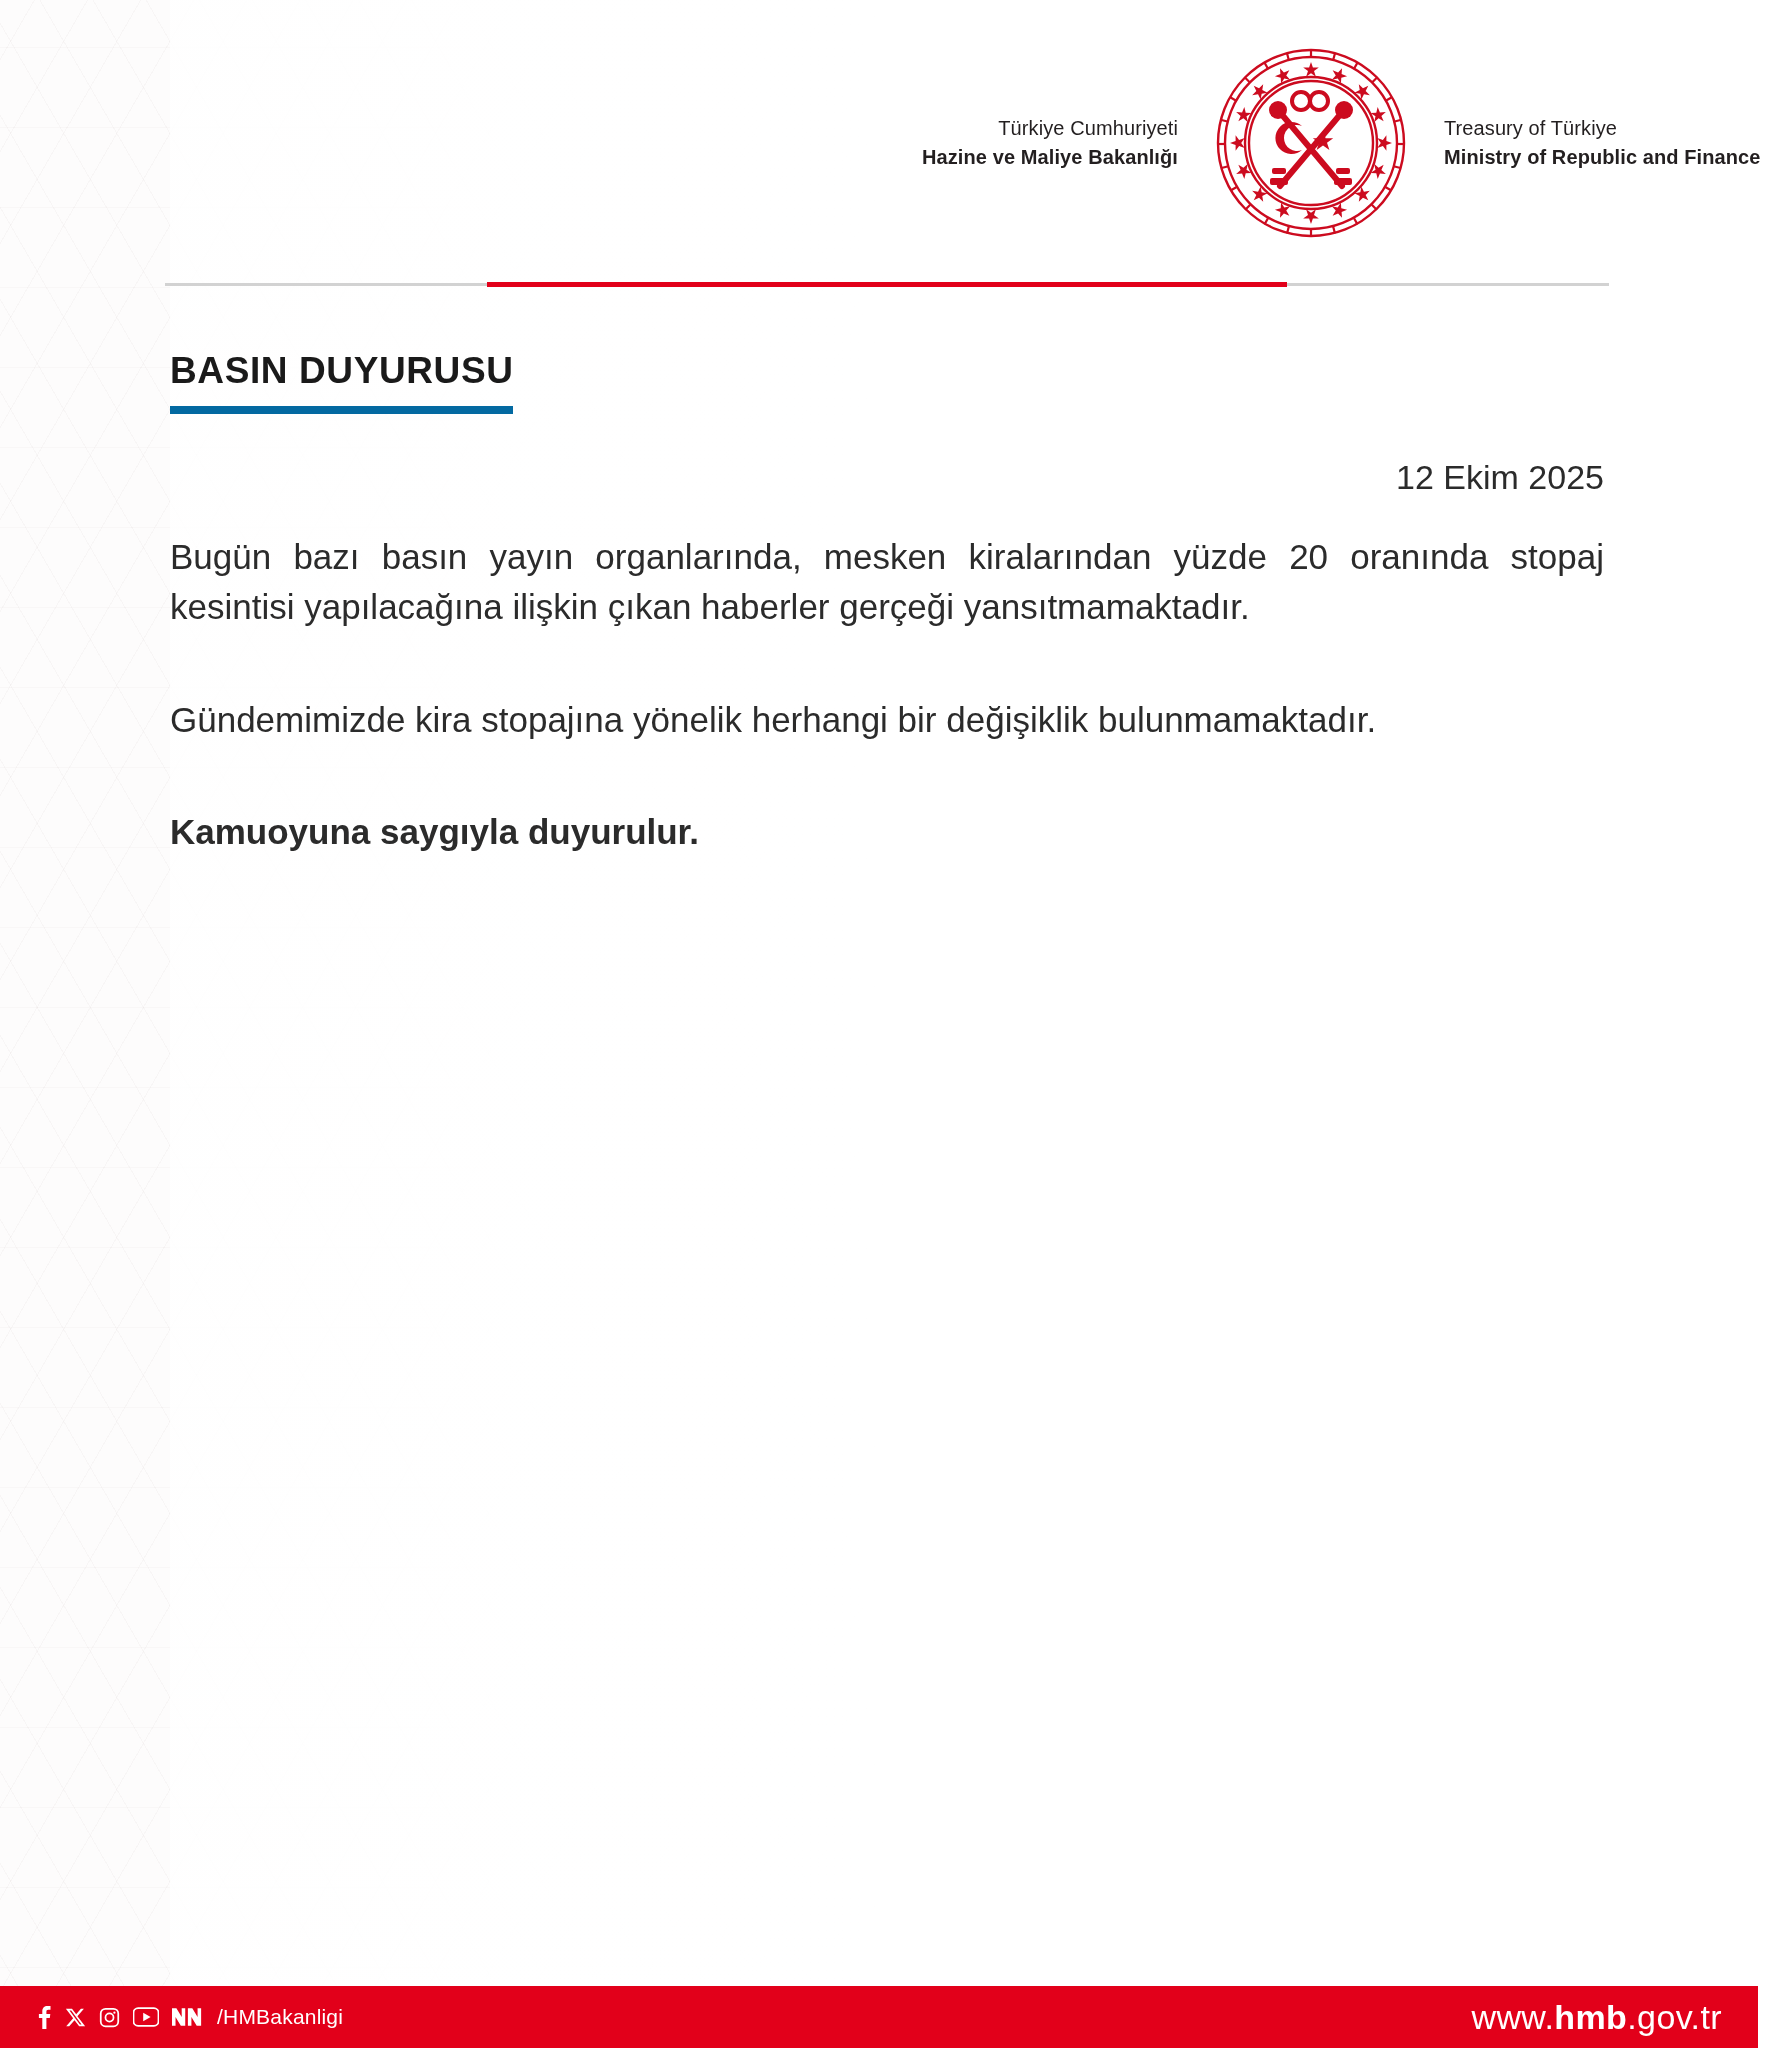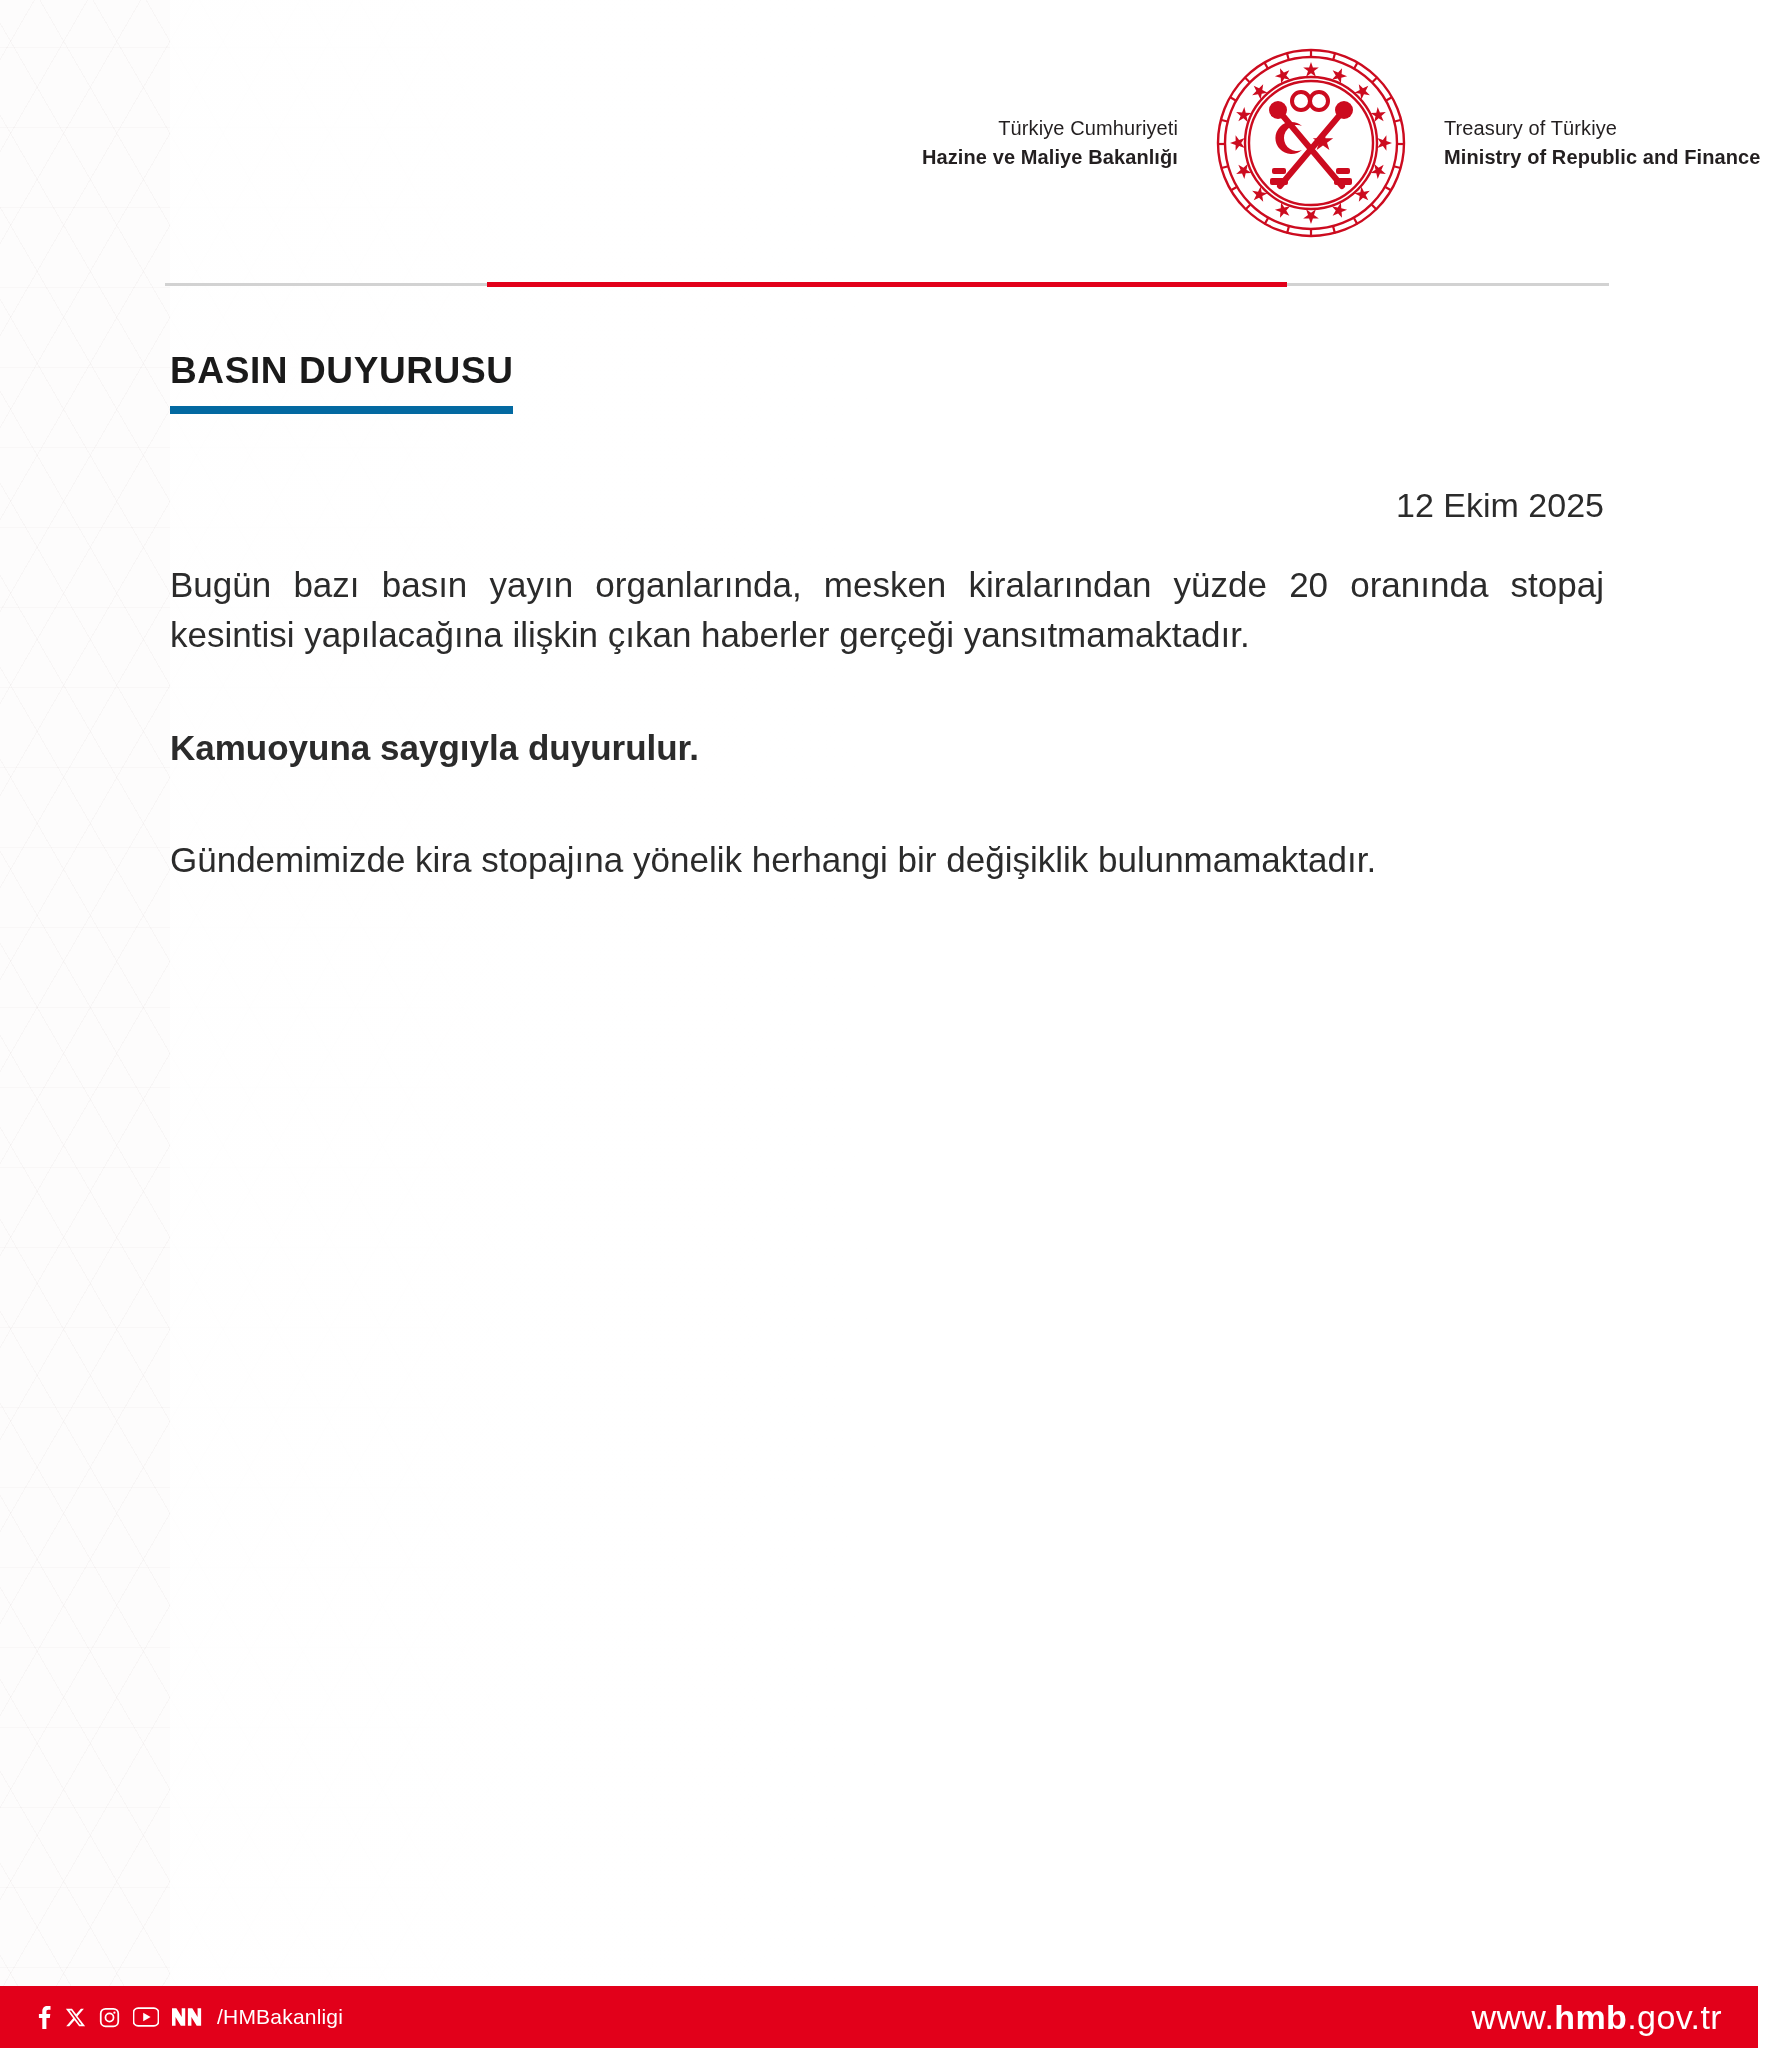--- a/index.html
+++ b/index.html
@@ -92,21 +92,21 @@
     color: #1a1a1a;
     display: inline-block;
     padding-bottom: 14px;
     border-bottom: 8px solid #0369a1;
     margin: 0 0 0 0;
   }
   .doc-date {
     text-align: right;
     font-size: 34px;
     color: #2b2b2b;
-    margin-top: 72px;
+    margin-top: 44px;
   }
   .para {
     font-size: 35px;
     line-height: 1.44;
     color: #2b2b2b;
     text-align: justify;
   }
   .para.closing {
     font-weight: 700;
     text-align: left;
@@ -251,22 +251,22 @@
 <div class="divider-wrap">
   <div class="divider-grey-l"></div>
   <div class="divider-red"></div>
   <div class="divider-grey-r"></div>
 </div>
 
 <div class="content">
   <h1 class="doc-title">BASIN DUYURUSU</h1>
   <div class="doc-date">12 Ekim 2025</div>
   <p class="para">Bugün bazı basın yayın organlarında, mesken kiralarından yüzde 20 oranında stopaj kesintisi yapılacağına ilişkin çıkan haberler gerçeği yansıtmamaktadır.</p>
+  <p class="para second">Gündemimizde kira stopajına yönelik herhangi bir değişiklik bulunmamaktadır.</p>
   <p class="para closing">Kamuoyuna saygıyla duyurulur.</p>
-  <p class="para second">Gündemimizde kira stopajına yönelik herhangi bir değişiklik bulunmamaktadır.</p>
 </div>
 
 <div class="footer">
   <div class="social">
     <span>
       <svg width="16" height="24" viewBox="0 0 16 24">
           <path fill="#fff" d="M10.4 24V13.1h3.4l.5-4h-3.9V6.6c0-1.1.3-1.9 2-1.9h2.1V1.1C14.1 1 12.9.9 11.4.9 8.4.9 6.3 2.8 6.3 6.2v2.9H2.9v4h3.4V24h4.1z"></path>
         </svg>
     </span>
     <span>

